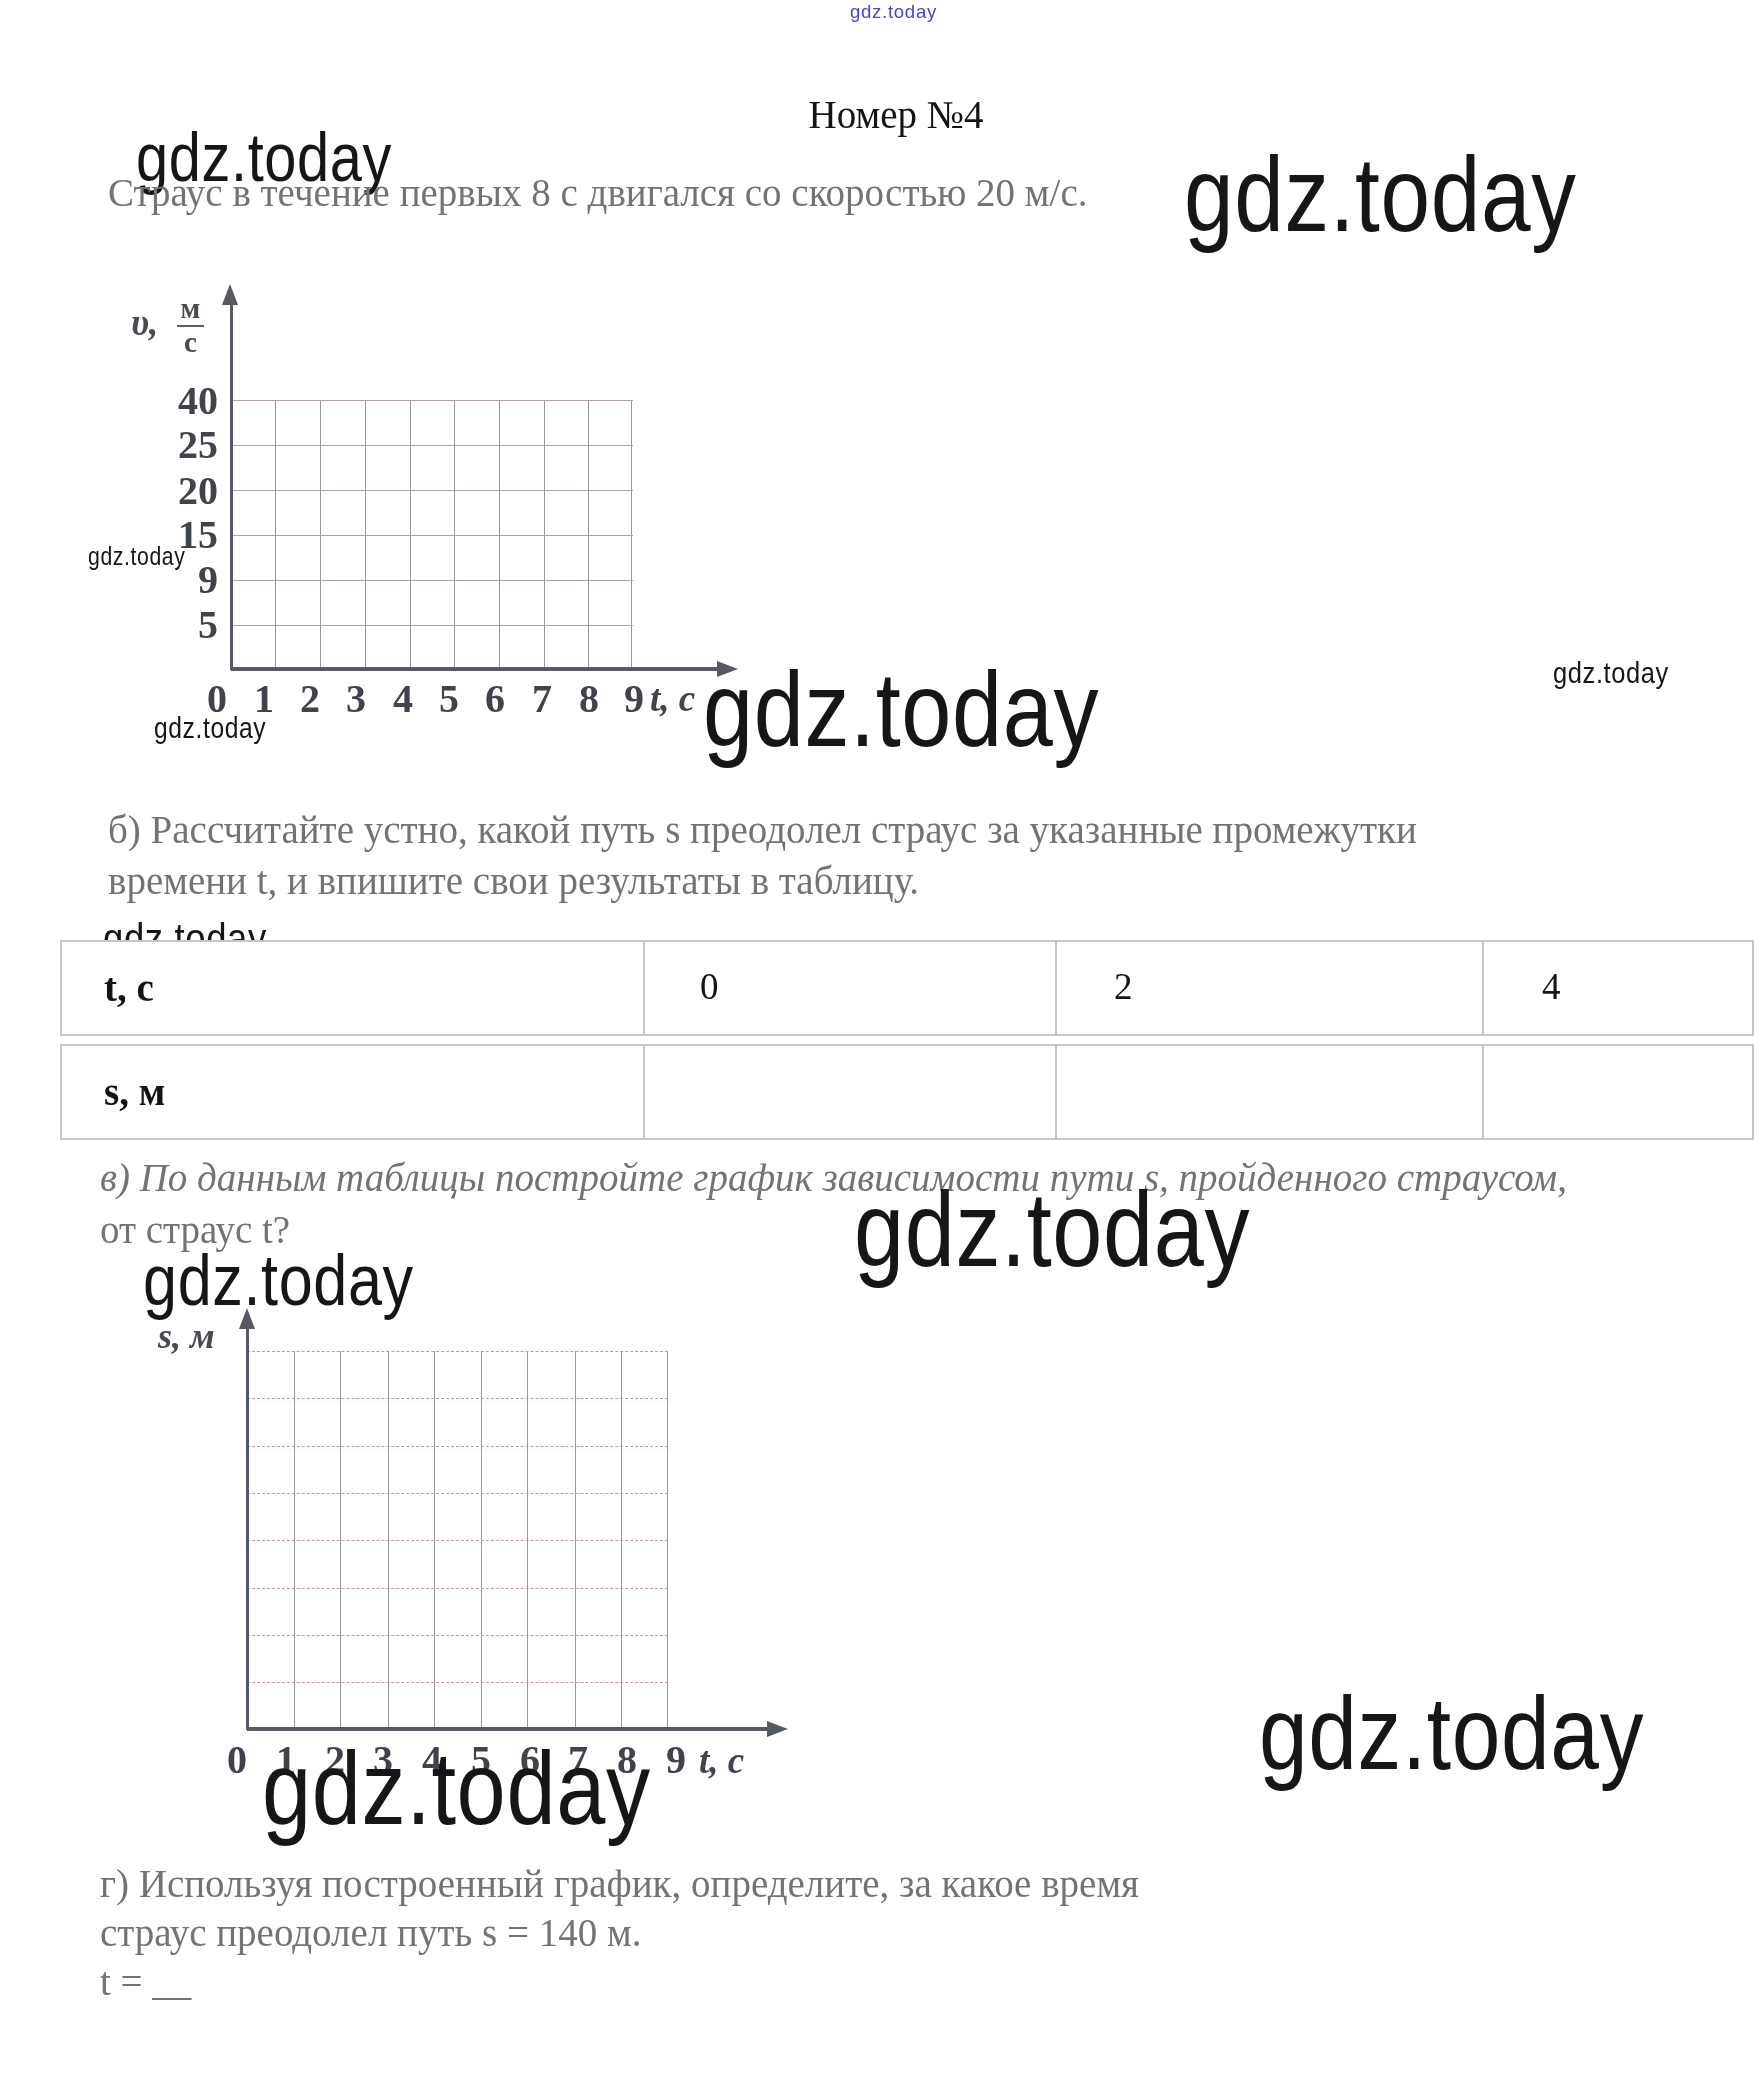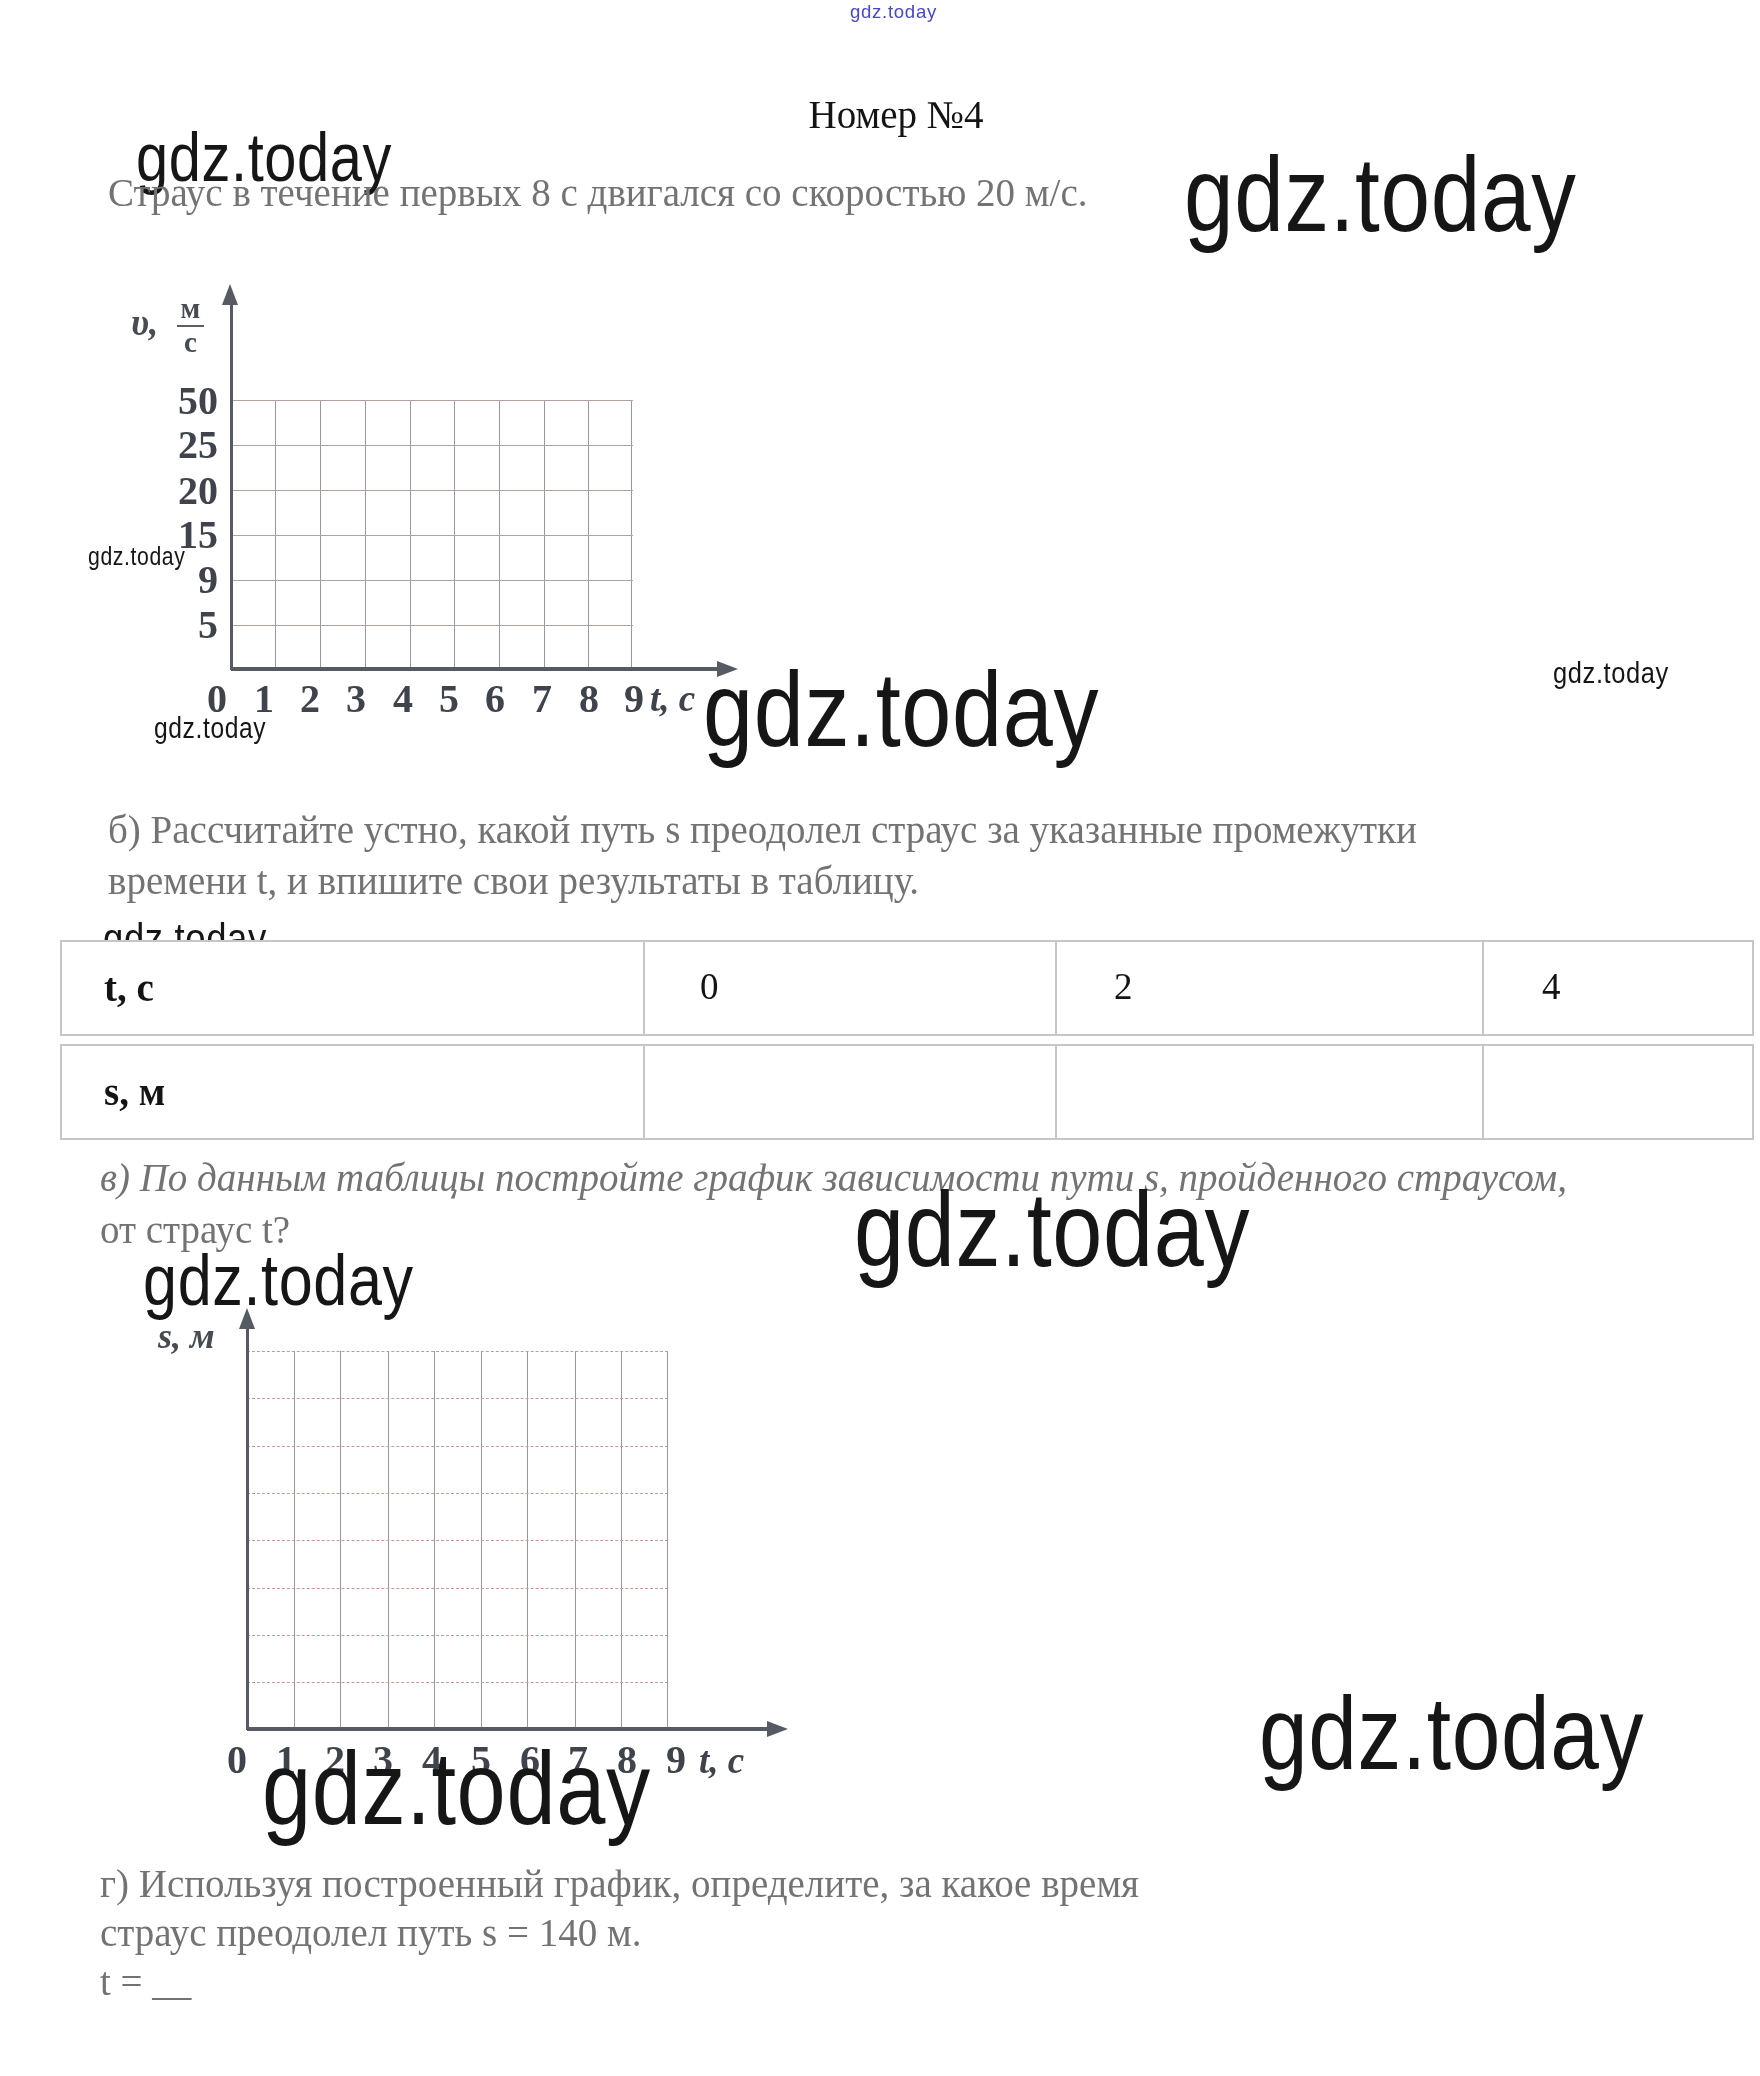--- a/index.html
+++ b/index.html
@@ -84,21 +84,21 @@
         <i class="hl" style="top: 225px;"></i>
         <i class="hl" style="top: 268px;"></i>
       </div>
 
     <div class="vaxis" style="left:230px;top:304px;width:2.9px;height:366px;"></div>
     <div class="arrow-up" style="left:222px;top:284px;"></div>
     <div class="haxis" style="left:231px;top:667px;width:488px;height:3.6px;"></div>
     <div class="arrow-right" style="left:717px;top:661px;"></div>
 
     <div class="ticks v" style="left:126px;top:381px;width:92px;">
-        <span class="tick" style="top: 0px;">50</span>
+        <span class="tick" style="top: 0px;">40</span>
         <span class="tick" style="top: 44px;">25</span>
         <span class="tick" style="top: 90px;">20</span>
         <span class="tick" style="top: 134px;">15</span>
         <span class="tick" style="top: 179px;">9</span>
         <span class="tick" style="top: 224px;">5</span>
       </div>
     <div class="ticks" style="left:217px;top:679px;">
         <span class="tick" style="left: 0px;">0</span>
         <span class="tick" style="left: 47px;">1</span>
         <span class="tick" style="left: 93px;">2</span>

